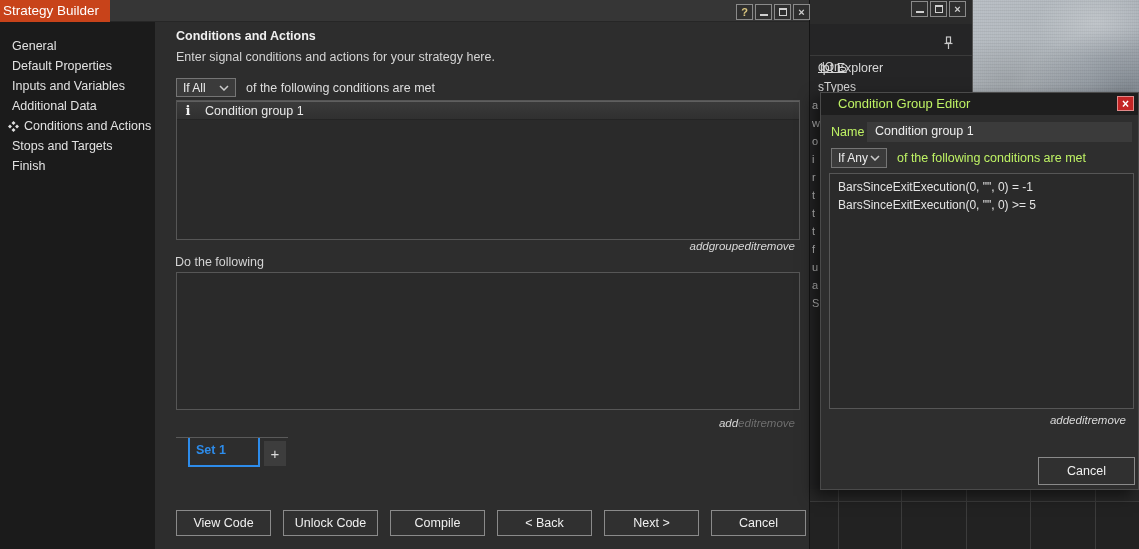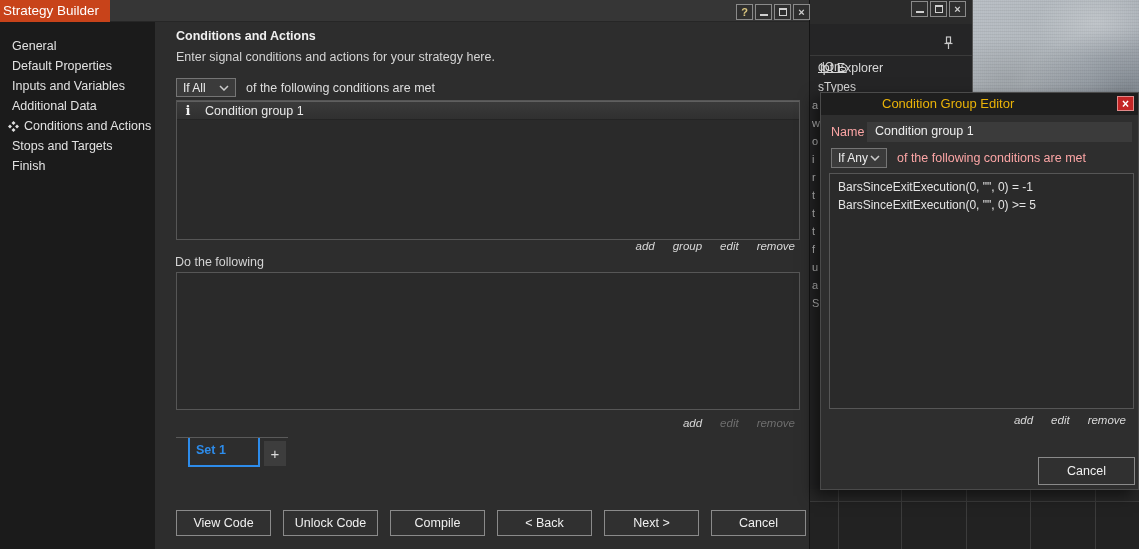--- a/index.html
+++ b/index.html
@@ -64,46 +64,46 @@
   .caption { position:absolute; color:#dedede; font-size:12.5px; }
 
   .listbox { position:absolute; background:#2a2a2a; border:1px solid #565656; }
   .lb-row-sel { height:19px; background:linear-gradient(#3a3a3a,#303030);
                 border-top:1px solid #5f5f5f; border-bottom:1px solid #242424;
                 display:flex; align-items:center; color:#e8e8e8; font-size:12.5px; }
   .info-i { font-family:"DejaVu Serif", serif; font-weight:bold; font-style:normal;
             color:#f2f2f2; font-size:13px; width:14px; text-align:center; margin-left:4px; }
   .lb-item { color:#e4e4e4; font-size:12px; line-height:18px; white-space:nowrap; }
 
-  .linkrow { position:absolute; display:flex; justify-content:flex-end; gap:18px;
+  .linkrow { position:absolute; display:flex; justify-content:flex-end; 
              font-size:11.5px; font-style:italic; color:#d8d8d8; }
   .linkrow .lnk { cursor:default; }
   .linkrow .lnk.disabled { color:#6e6e6e; }
 
   .tabline { position:absolute; height:1px; background:#5a5a5a; }
   #set-tab { position:absolute; left:188px; top:438px; width:72px; height:29px;
              border:2px solid #2d8ceb; border-top:none; color:#2d8ceb;
              font-weight:bold; font-size:12.5px; padding:5px 0 0 6px; }
   #add-set { position:absolute; left:264px; top:441px; width:22px; height:25px;
              background:#3d3d3d; color:#dcdcdc; font-size:15px;
              display:flex; align-items:center; justify-content:center; }
 
   .btn { position:absolute; height:26px; background:#303030; border:1px solid #8a8a8a;
          color:#f0f0f0; font-size:12.5px; display:flex; align-items:center; justify-content:center;
          font-family:"Liberation Sans", sans-serif; }
 
   
   #dialog { left:820px; top:92px; width:319px; height:398px; background:#2e2e2e;
             border:1px solid #4a4a4a; z-index:3; box-shadow:-6px 6px 14px rgba(0,0,0,.55); }
   #dialog .dtitle { position:absolute; left:0; top:0; width:100%; height:22px; background:#1e1e1e; }
-  #dialog .dtitle .t { position:absolute; left:17px; top:3px; color:#eab308; font-size:13px;margin-left:44px; }
+  #dialog .dtitle .t { position:absolute; left:17px; top:3px; color:#bef264; font-size:13px; }
   #dlg-close { position:absolute; right:4px; top:3px; width:17px; height:15px;
                background:#c42525; border:1px solid #e08a8a; color:#fff; font-weight:bold;
                font-size:12px; line-height:12px; display:flex; align-items:center; justify-content:center; }
-  .dlg-label { position:absolute; color:#fca5a5; font-size:12.5px; }
+  .dlg-label { position:absolute; color:#bef264; font-size:12.5px; }
   #dlg-name { position:absolute; left:46px; top:29px; width:265px; height:20px;
               background:#3b3b3b; color:#ececec; font-size:12.5px; padding:2px 0 0 8px; }
 </style>
 </head>
 <body>
 
 <div id="screen">
 
   <div id="explorer" class="abs">
     <div class="titlebar">

